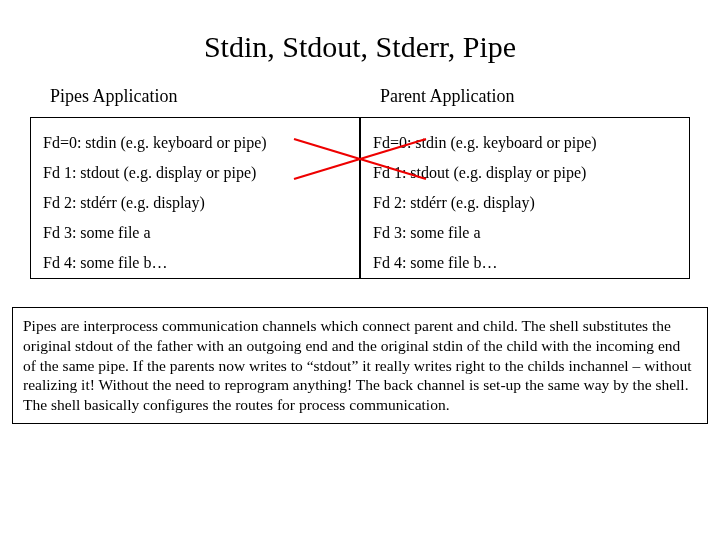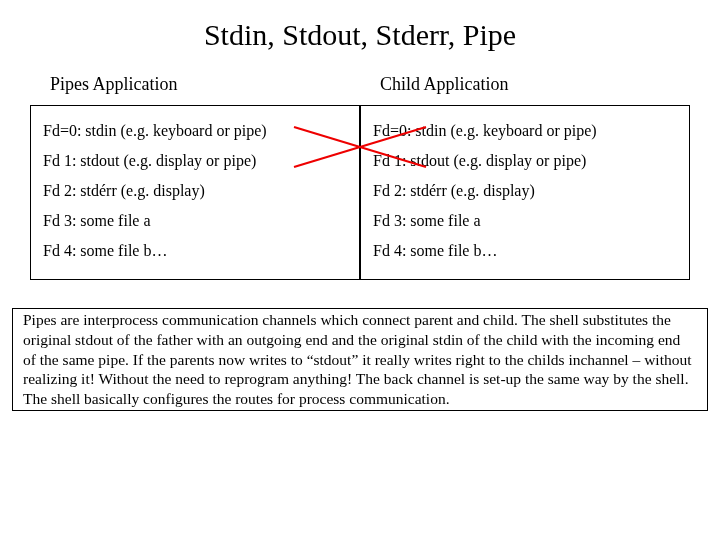--- a/index.html
+++ b/index.html
@@ -9,54 +9,55 @@
     background: #fff;
     font-family: "Times New Roman", Times, serif;
     color: #000;
     position: relative;
   }
   .title {
     text-align: center;
     font-size: 30px;
     padding-top: 18px;
     padding-bottom: 10px;
+    margin-top: 12px;
   }
   .columns {
     display: flex;
     justify-content: space-between;
     padding: 0 30px;
     position: relative;
   }
   .col {
     width: 330px;
   }
   .col-header {
     font-size: 18px;
     padding: 12px 10px 10px 20px;
   }
   .fd-box {
     border: 1.5px solid #000;
-    padding: 10px 12px 13px 12px;
+    padding: 10px 12px 0 12px;
   }
   .fd-item {
     font-size: 16px;
     padding: 6px 0;
   }
   .cross {
     position: absolute;
     left: 290px;
     top: 55px;
     width: 140px;
     height: 80px;
     pointer-events: none;
   }
   .desc-box {
     margin: 28px 12px 0 12px;
     border: 1.5px solid #000;
-    padding: 1px 10px;
+    padding: 8px 10px;
     font-size: 15.5px;
     line-height: 1.28;
   }
 </style>
 </head>
 <body>
 
 <div class="title">Stdin, Stdout, Stderr, Pipe</div>
 
 <div class="columns">
@@ -66,21 +67,21 @@
     <div class="fd-box">
       <div class="fd-item">Fd=0: stdin (e.g. keyboard or pipe)</div>
       <div class="fd-item">Fd 1: stdout (e.g. display or pipe)</div>
       <div class="fd-item">Fd 2: stdérr (e.g. display)</div>
       <div class="fd-item">Fd 3: some file a</div>
       <div class="fd-item">Fd 4: some file b…</div>
     </div>
   </div>
 
   <div class="col">
-    <div class="col-header">Child Application</div>
+    <div class="col-header">Parent Application</div>
     <div class="fd-box">
       <div class="fd-item">Fd=0: stdin (e.g. keyboard or pipe)</div>
       <div class="fd-item">Fd 1: stdout (e.g. display or pipe)</div>
       <div class="fd-item">Fd 2: stdérr (e.g. display)</div>
       <div class="fd-item">Fd 3: some file a</div>
       <div class="fd-item">Fd 4: some file b…</div>
     </div>
   </div>
 
   <svg class="cross" viewBox="0 0 140 80">

